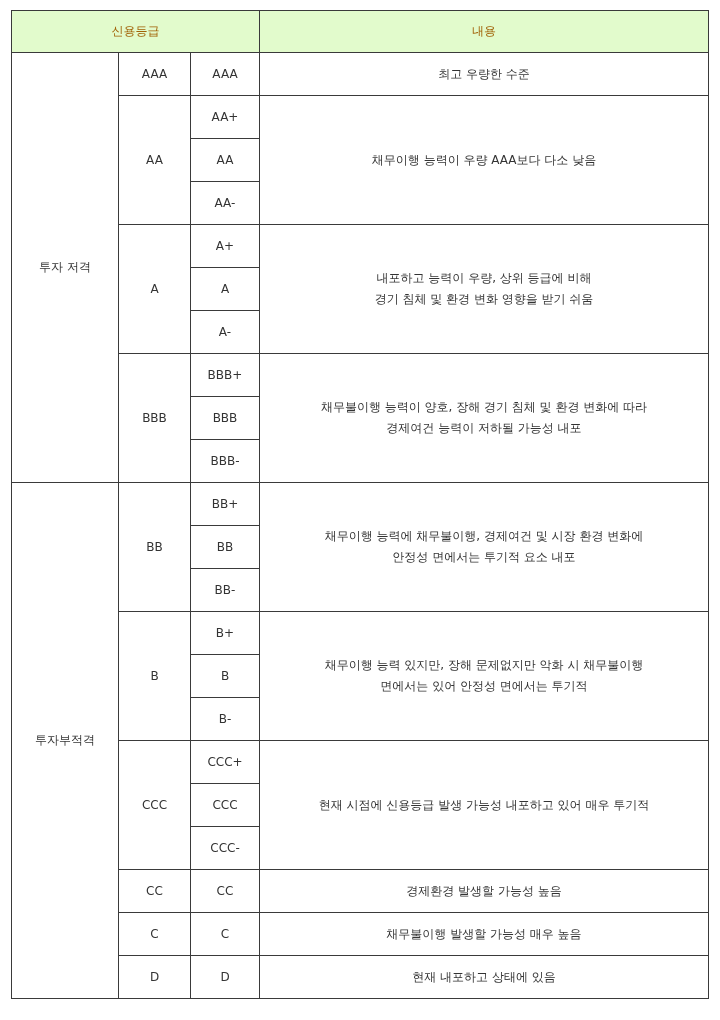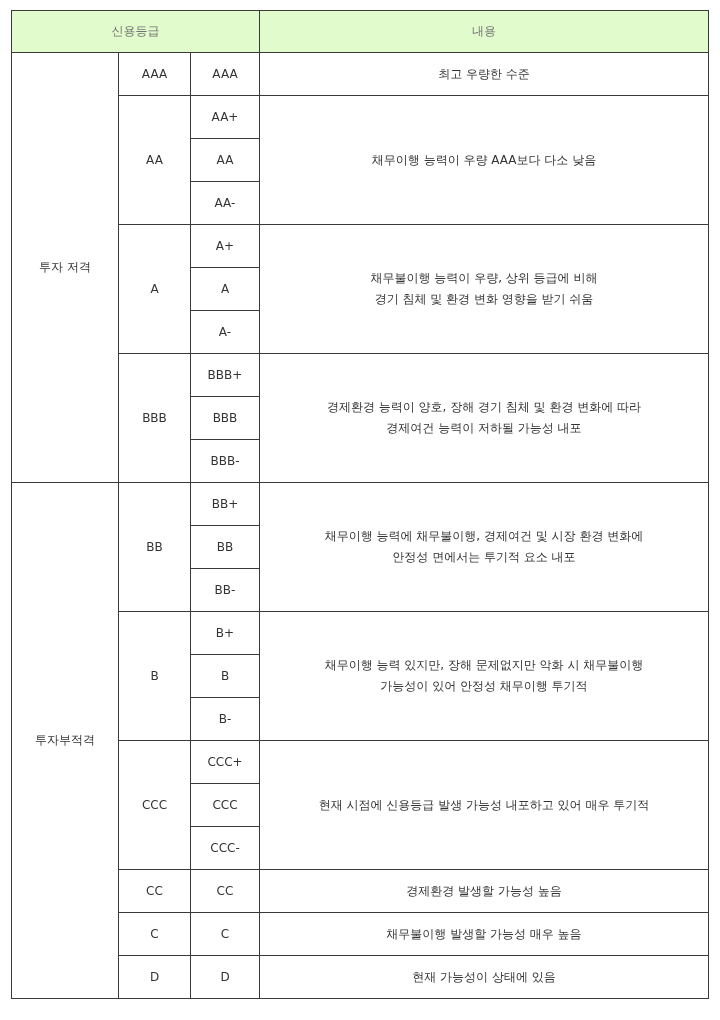--- a/index.html
+++ b/index.html
@@ -19,21 +19,21 @@
     border: 1.5px solid #3a3a3a;
     text-align: center;
     vertical-align: middle;
     padding: 0 4px;
     line-height: 21px;
   }
   table.grades thead th {
     background: #e2fbcc;
     height: 41px;
     font-weight: normal;
-    color: #737373;
+    color: #a16207;
   }
   table.grades tbody td { height: 42px; }
   col.c1 { width: 107px; }
   col.c2 { width: 72px; }
   col.c3 { width: 69px; }
   col.c4 { width: 449px; }
 </style>
 </head>
 <body>
 
@@ -67,33 +67,33 @@
     <tr>
       <td>AA</td>
     </tr>
     <tr>
       <td>AA-</td>
     </tr>
 
     <tr>
       <td rowspan="3">A</td>
       <td>A+</td>
-      <td rowspan="3"><span>채무불이행 능력이 우량, 상위 등급에 비해</span><br><span>경기 침체 및 환경 변화 영향을 받기 쉬움</span></td>
+      <td rowspan="3"><span>내포하고 능력이 우량, 상위 등급에 비해</span><br><span>경기 침체 및 환경 변화 영향을 받기 쉬움</span></td>
     </tr>
     <tr>
       <td>A</td>
     </tr>
     <tr>
       <td>A-</td>
     </tr>
 
     <tr>
       <td rowspan="3">BBB</td>
       <td>BBB+</td>
-      <td rowspan="3"><span>경제환경 능력이 양호, 장해 경기 침체 및 환경 변화에 따라</span><br><span>경제여건 능력이 저하될 가능성 내포</span></td>
+      <td rowspan="3"><span>채무불이행 능력이 양호, 장해 경기 침체 및 환경 변화에 따라</span><br><span>경제여건 능력이 저하될 가능성 내포</span></td>
     </tr>
     <tr>
       <td>BBB</td>
     </tr>
     <tr>
       <td>BBB-</td>
     </tr>
 
     <tr>
       <td rowspan="12">투자부적격</td>
@@ -104,21 +104,21 @@
     <tr>
       <td>BB</td>
     </tr>
     <tr>
       <td>BB-</td>
     </tr>
 
     <tr>
       <td rowspan="3">B</td>
       <td>B+</td>
-      <td rowspan="3"><span>채무이행 능력 있지만, 장해 문제없지만 악화 시 채무불이행</span><br><span>가능성이 있어 안정성 채무이행 투기적</span></td>
+      <td rowspan="3"><span>채무이행 능력 있지만, 장해 문제없지만 악화 시 채무불이행</span><br><span>면에서는 있어 안정성 면에서는 투기적</span></td>
     </tr>
     <tr>
       <td>B</td>
     </tr>
     <tr>
       <td>B-</td>
     </tr>
 
     <tr>
       <td rowspan="3">CCC</td>
@@ -140,16 +140,16 @@
 
     <tr>
       <td>C</td>
       <td>C</td>
       <td><span>채무불이행 발생할 가능성 매우 높음</span></td>
     </tr>
 
     <tr>
       <td>D</td>
       <td>D</td>
-      <td><span>현재 가능성이 상태에 있음</span></td>
+      <td><span>현재 내포하고 상태에 있음</span></td>
     </tr>
   </tbody>
 </table>
 
 </body></html>

